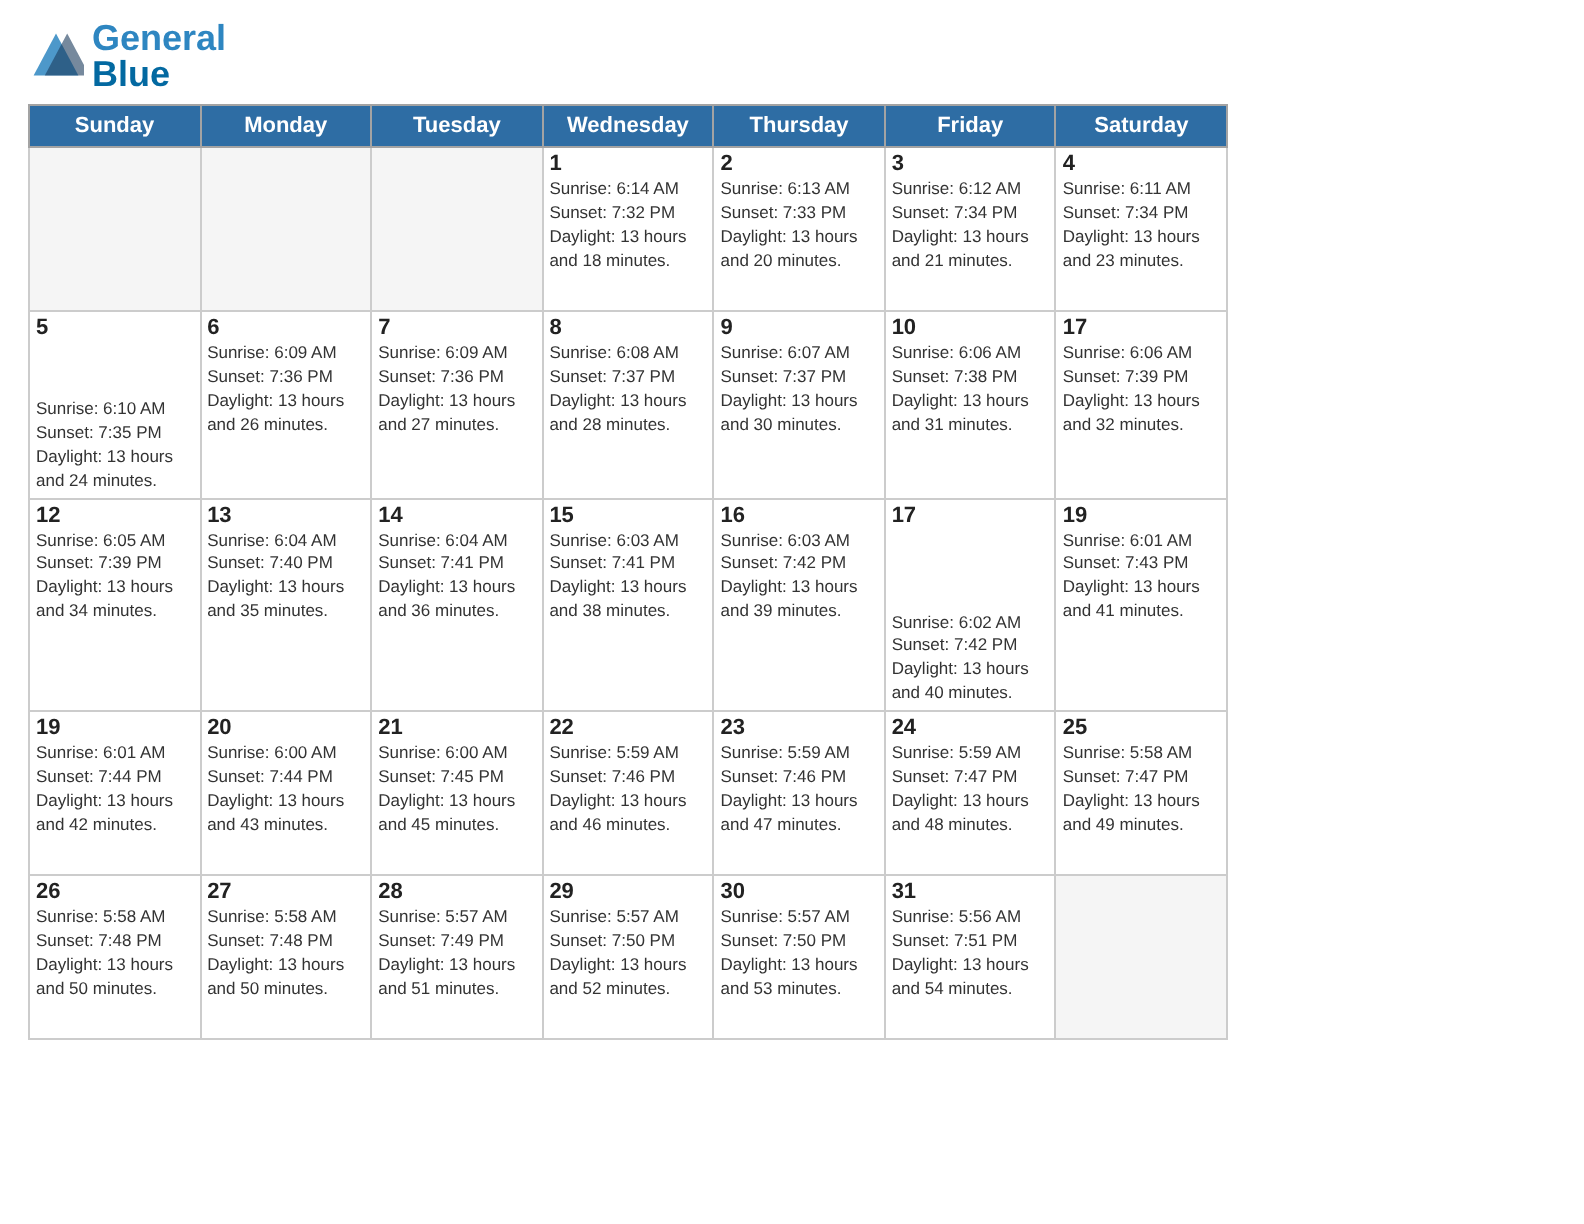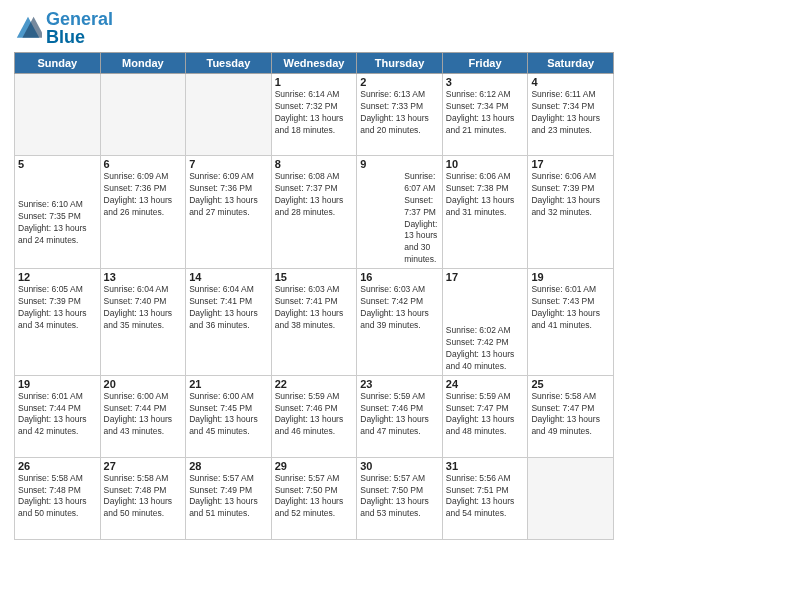--- a/index.html
+++ b/index.html
@@ -181,21 +181,21 @@
           </td>
           <td>
             <div class="day-number">8</div>
             <div class="day-info" style="white-space: pre-line;">Sunrise: 6:08 AM
 Sunset: 7:37 PM
 Daylight: 13 hours
 and 28 minutes.</div>
           </td>
           <td>
             <div class="day-number">9</div>
-            <div class="day-info" style="white-space: pre-line; margin-left: 44px;">Sunrise: 6:07 AM
+            <div class="day-info" style="white-space: pre-line;">Sunrise: 6:07 AM
 Sunset: 7:37 PM
 Daylight: 13 hours
 and 30 minutes.</div>
           </td>
           <td>
             <div class="day-number">10</div>
             <div class="day-info" style="white-space: pre-line;">Sunrise: 6:06 AM
 Sunset: 7:38 PM
 Daylight: 13 hours
 and 31 minutes.</div>

